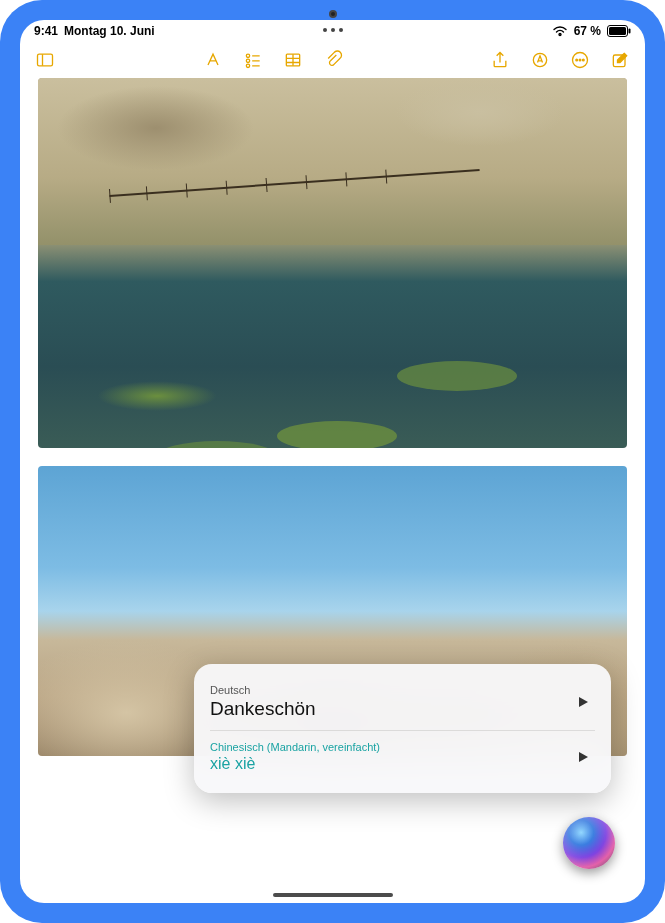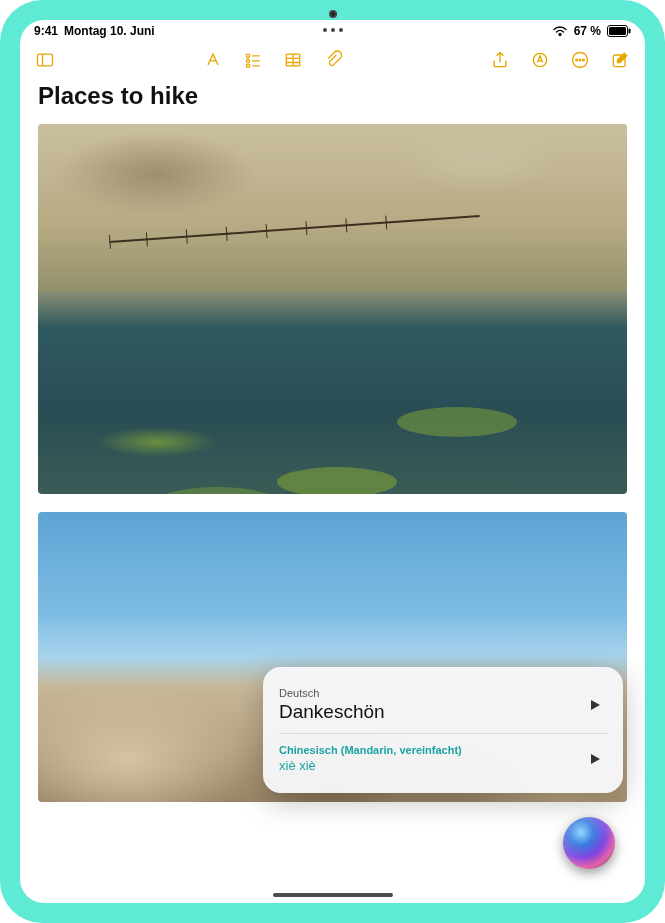--- a/index.html
+++ b/index.html
@@ -1,19 +1,19 @@
 <!DOCTYPE html>
 <html><head>
 <meta charset="utf-8">
 <style>
   * { box-sizing: border-box; margin: 0; padding: 0; }
   html, body { width: 665px; height: 923px; background: #fff; font-family: -apple-system, "Helvetica Neue", Arial, sans-serif; }
   .device {
     width: 665px; height: 923px; position: relative;
-    background: #5eead4; border-radius: 42px; padding: 20px;
+    background: #3b82f6; border-radius: 42px; padding: 20px;
   }
   .screen {
     width: 100%; height: 100%; background: #fff; border-radius: 24px;
     position: relative; overflow: hidden; display: flex; flex-direction: column;
   }
   
   .status-bar {
     height: 22px; display: flex; align-items: center; justify-content: space-between;
     padding: 0 14px; font-size: 12px; font-weight: 600; color: #000;
   }
@@ -63,32 +63,32 @@
   .photo2 { height: 290px; background: linear-gradient(to bottom, #5da4d4 0%, #7dbce4 35%, #a8d4ec 50%, #c7b89a 60%, #b8a383 80%, #9a8668 100%); }
   .photo2::after {
     content:""; position:absolute; bottom:0; left:0; right:0; height:50%;
     background:
       radial-gradient(ellipse 200px 120px at 15% 70%, #d4c4a4 0%, transparent 60%),
       radial-gradient(ellipse 180px 140px at 90% 80%, #c2ad86 0%, transparent 60%),
       radial-gradient(ellipse 100px 80px at 50% 90%, #8a7654 0%, transparent 70%);
   }
   
   .siri-card {
-    position: absolute; right: 22px; bottom: 110px; width: 360px;
+    position: absolute; right: 34px; bottom: 110px; width: 417px;
     background: rgba(248,248,250,0.95); backdrop-filter: blur(20px);
     border-radius: 18px; box-shadow: 0 8px 30px rgba(0,0,0,0.25);
     padding: 14px 16px; font-size: 13px;
   }
   .siri-row { display:flex; align-items:center; justify-content:space-between; padding: 6px 0;}
   .siri-row + .siri-row { border-top: 1px solid rgba(0,0,0,0.1); padding-top:10px; margin-top:4px;}
   .siri-lang { font-size: 11px; color: #555; margin-bottom: 2px;}
   .siri-text { font-size: 19px; font-weight: 400; color: #111; text-align: center;}
-  .siri-lang.target { color: #1aa3a3; font-weight:700;}
+  .siri-lang.target { color: #1aa3a3; font-weight:400;}
   .siri-text.target { color: #1aa3a3; }
-  .siri-roman { font-size: 13px; color: #1aa3a3; }
+  .siri-roman { font-size: 16px; color: #1aa3a3; }
   .play-btn { width: 24px; height: 24px; display:flex; align-items:center; justify-content:center; cursor:pointer;}
   .play-btn svg { width:14px; height:14px; }
   
   .siri-orb {
     position: absolute; right: 30px; bottom: 34px; width: 52px; height: 52px;
     border-radius: 50%;
     background: radial-gradient(circle at 35% 30%, #8fd7ff 0%, #3a7de0 25%, #7a3de0 50%, #e04a9e 70%, #1a1a2a 100%);
     box-shadow: 0 4px 12px rgba(0,0,0,0.4), inset 0 0 20px rgba(255,255,255,0.3);
     cursor: pointer;
   }
@@ -185,21 +185,20 @@
       </div>
       <div class="icon-btn">
         <svg viewBox="0 0 24 24">
             <rect x="4" y="6" width="14" height="14" rx="2"></rect>
             <path d="M17 4l3 3-8 8h-3v-3z" fill="#e7a700" stroke="#e7a700"></path>
           </svg>
       </div>
     </div>
 
     <div class="content">
-      <h1 class="note-title">Places to hike</h1>
       <div class="photo photo1">
         <div class="fence"></div>
       </div>
       <div class="photo photo2"></div>
     </div>
 
     <div class="siri-card">
       <div class="siri-row">
         <div>
           <div class="siri-lang">Deutsch</div>

